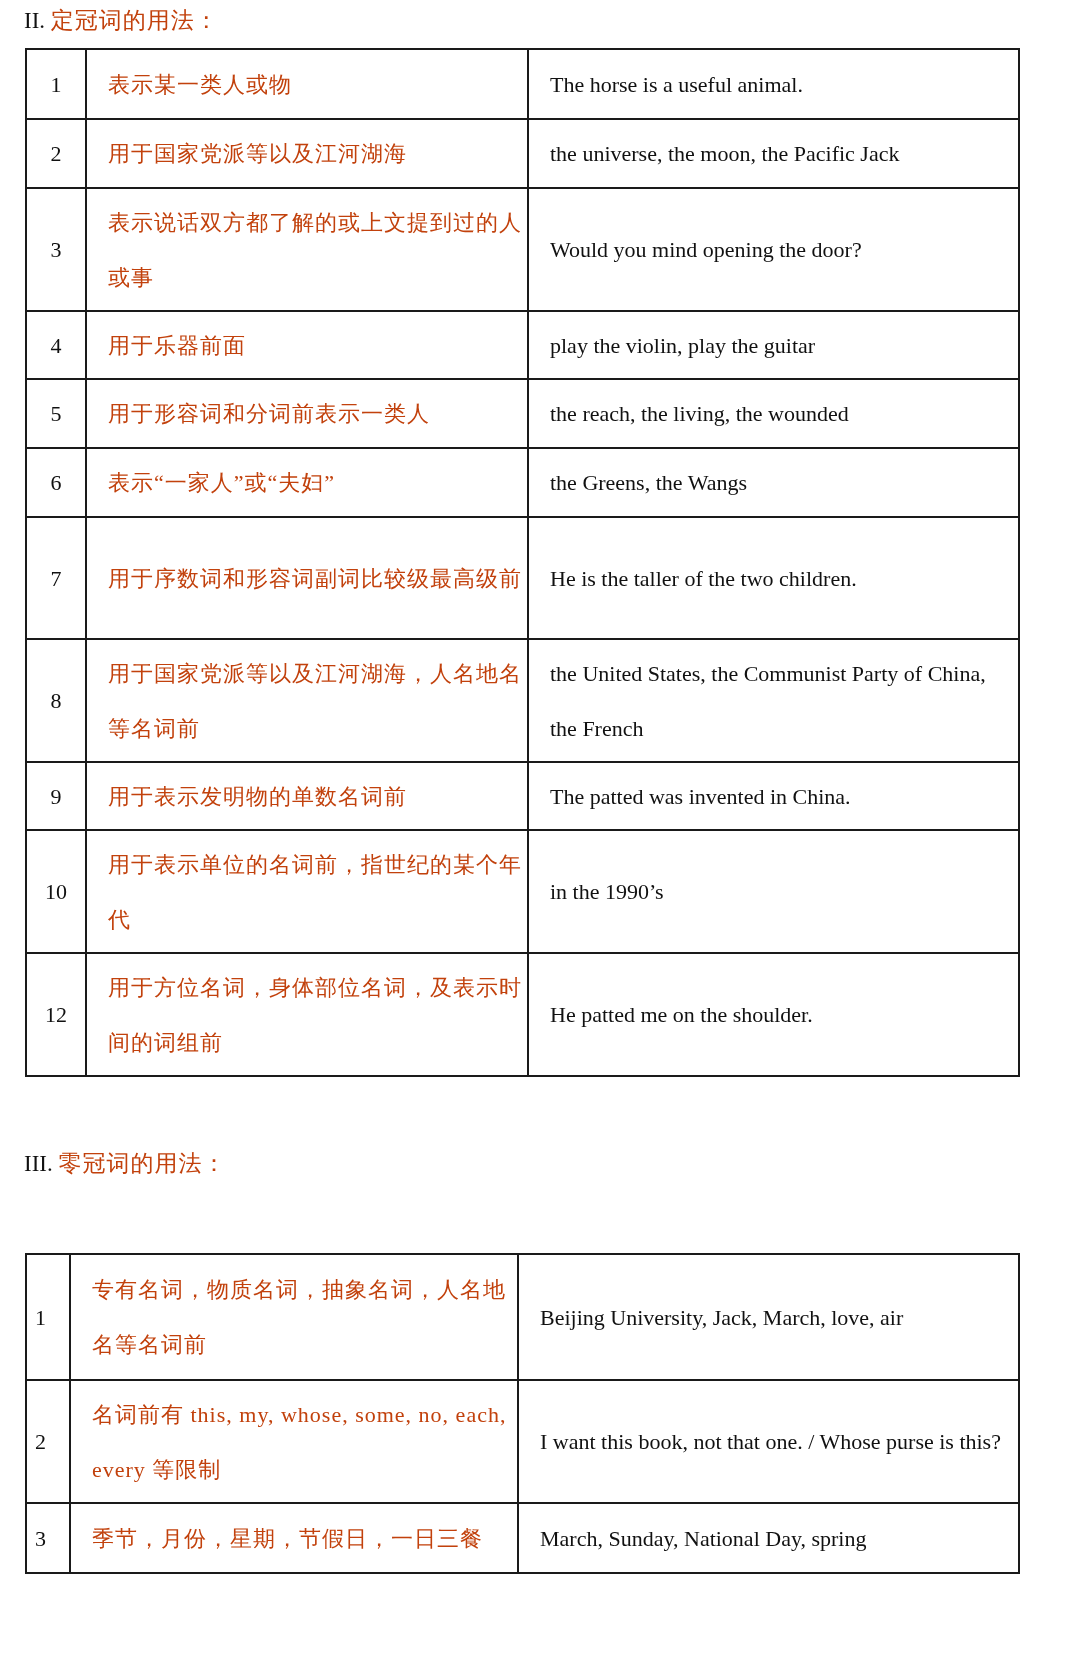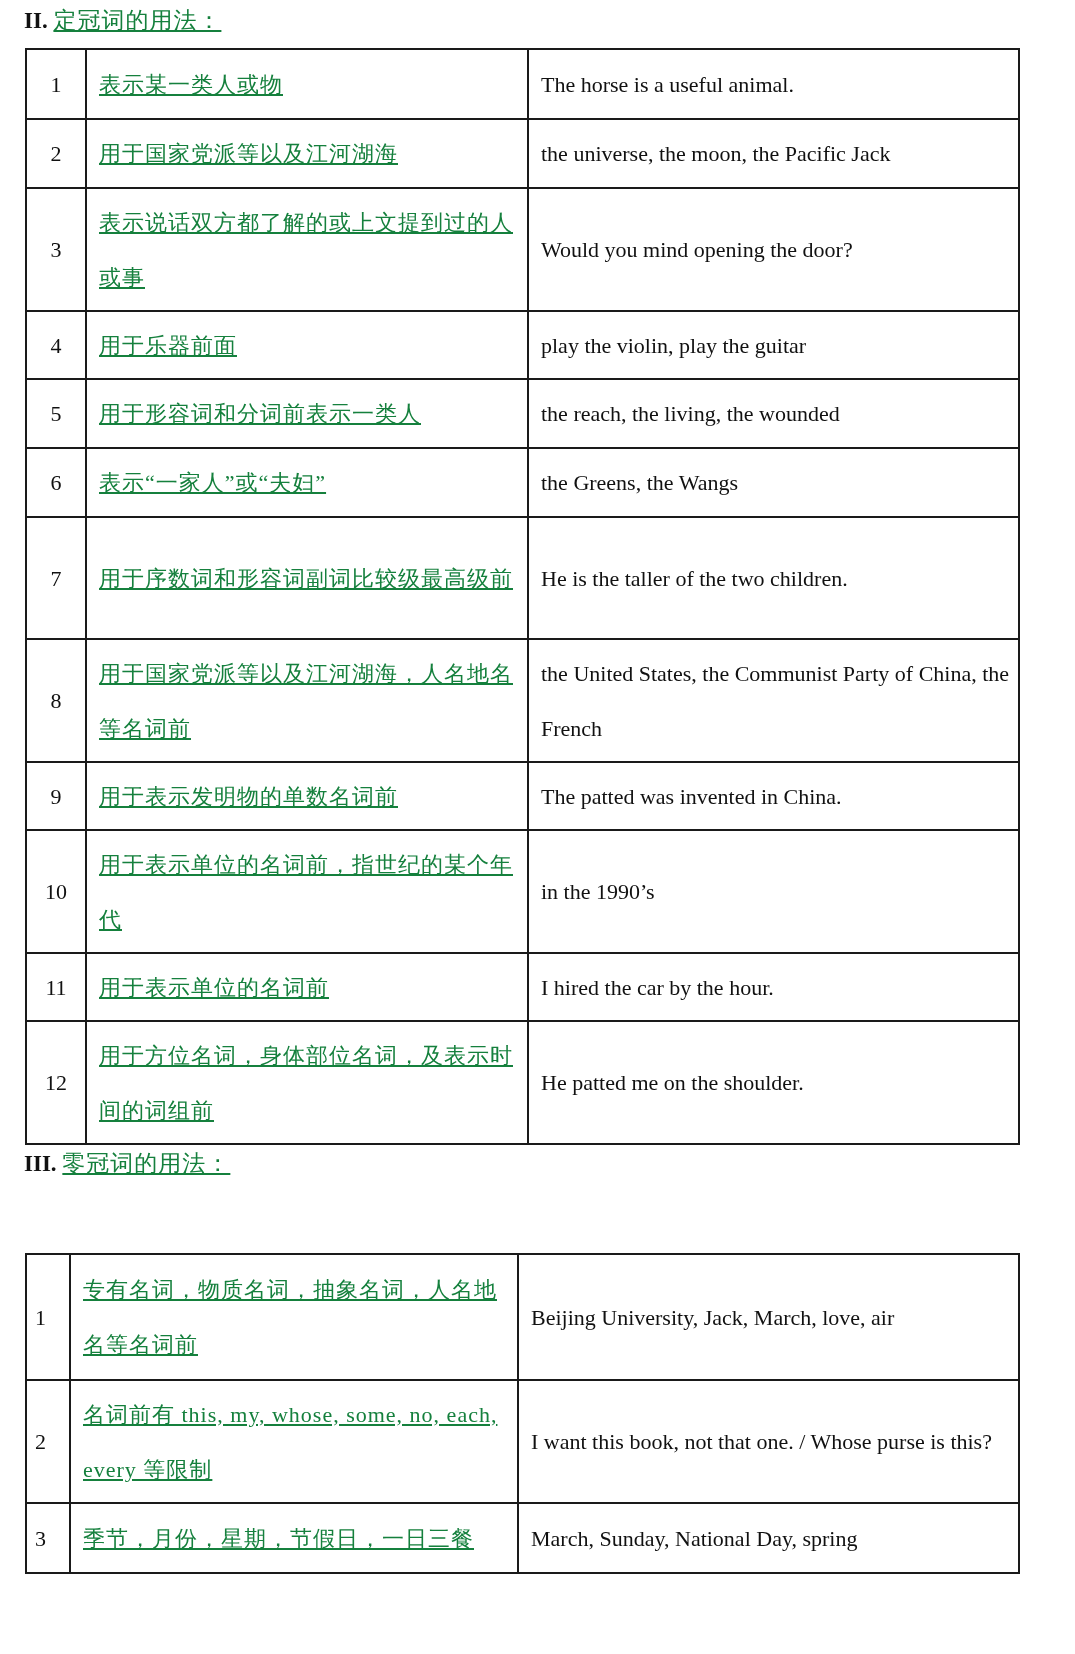--- a/index.html
+++ b/index.html
@@ -1,27 +1,27 @@
 <!DOCTYPE html>
 <html><head>
 <meta charset="utf-8">
 <style>
   html, body { margin:0; padding:0; background:#ffffff; }
   body { width:1075px; height:1654px; overflow:hidden; position:relative;
          font-family:"Liberation Serif","DejaVu Serif",serif; color:#111; }
   .heading { position:absolute; left:24px; font-size:23px; line-height:30px; white-space:nowrap; }
-  .heading .roman { font-weight:bold; }
+  .heading .roman { font-weight:normal; }
   table { position:absolute; border-collapse:collapse; table-layout:fixed; }
-  td { border:2px solid #1a1a1a; padding:0 0 0 12px; vertical-align:middle;
+  td { border:2px solid #1a1a1a; padding:0 0 0 21px; vertical-align:middle;
        font-size:22px; line-height:55px; }
   td.num { text-align:center; padding:0; }
   #t1 { left:25px; top:48px; width:993px; }
   #t2 { left:25px; top:1253px; width:993px; }
   #t2 td.num { text-align:left; padding-left:8px; }
-  .cn { letter-spacing:1px; color:#15803d;text-decoration:underline; }
+  .cn { letter-spacing:1px; color:#c2410c; }
 </style>
 </head>
 <body>
 
 <div class="heading" style="top:6px;">
   <span class="roman">II.</span>
   <span class="cn">定冠词的用法：</span>
 </div>
 
 <table id="t1">
@@ -74,25 +74,20 @@
       <tr style="height: 68px;">
         <td class="num">9</td>
         <td class="cn">用于表示发明物的单数名词前</td>
         <td>The patted was invented in China.</td>
       </tr>
       <tr style="height: 123px;">
         <td class="num">10</td>
         <td class="cn">用于表示单位的名词前，指世纪的某个年代</td>
         <td>in the 1990’s</td>
       </tr>
-      <tr style="height: 68px;">
-        <td class="num">11</td>
-        <td class="cn">用于表示单位的名词前</td>
-        <td>I hired the car by the hour.</td>
-      </tr>
       <tr style="height: 123px;">
         <td class="num">12</td>
         <td class="cn">用于方位名词，身体部位名词，及表示时间的词组前</td>
         <td>He patted me on the shoulder.</td>
       </tr>
     </tbody>
 </table>
 
 <div class="heading" style="top:1149px;">
   <span class="roman">III.</span>

